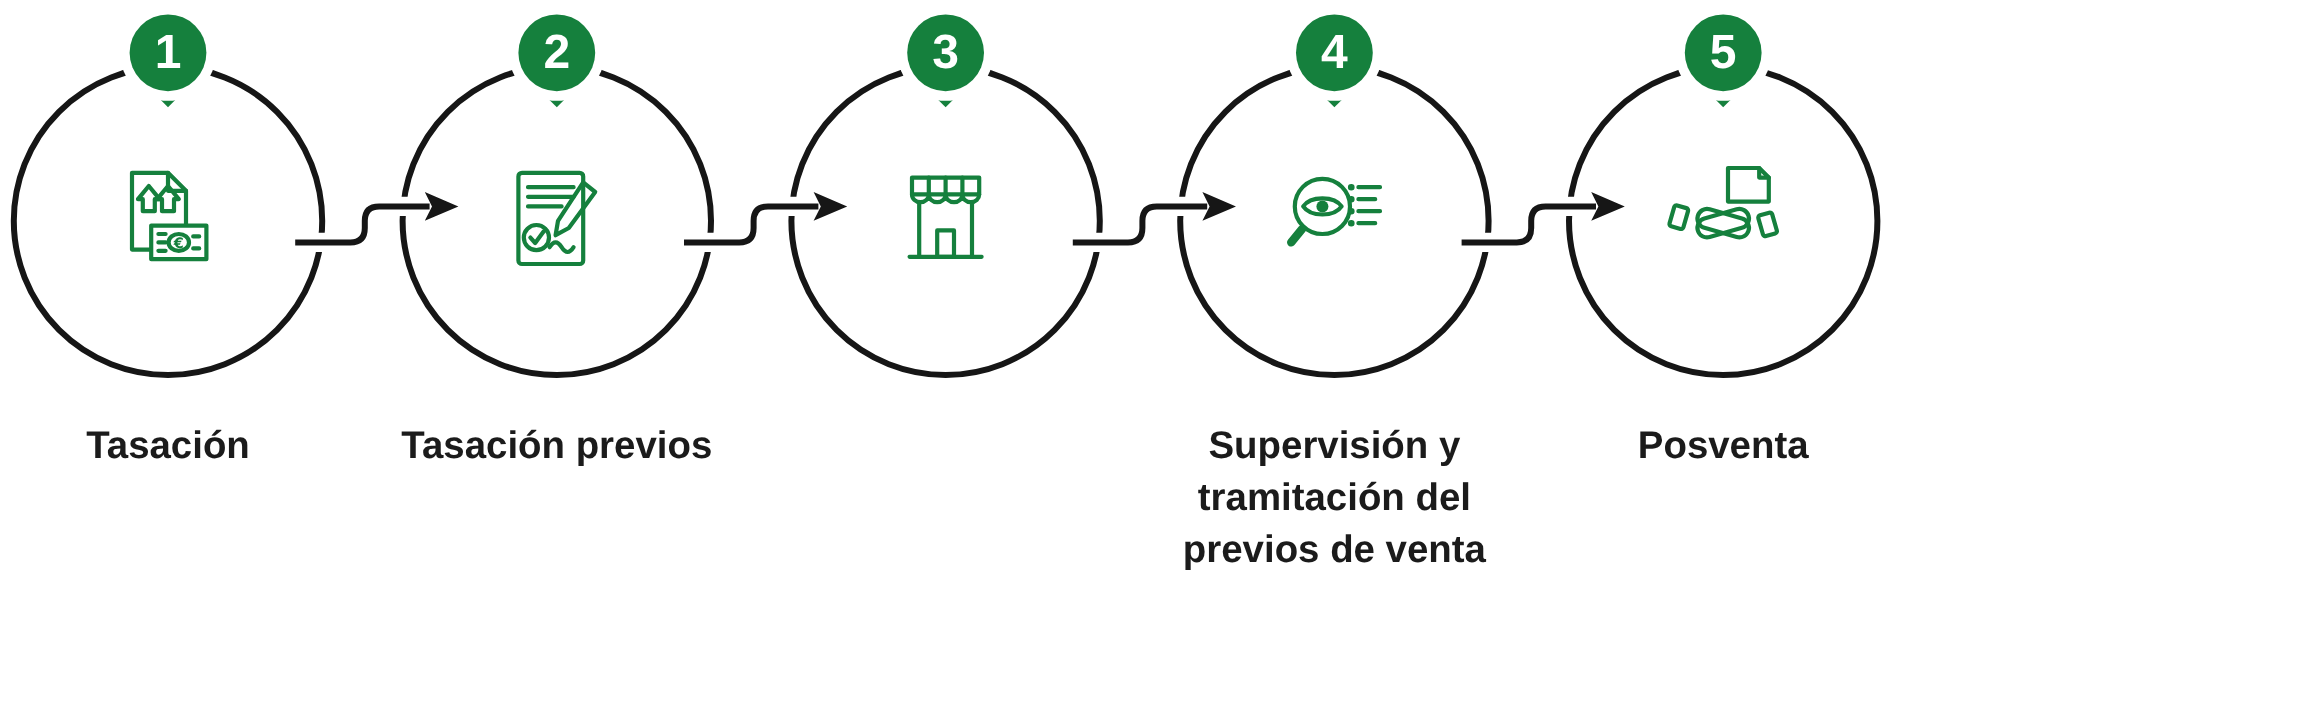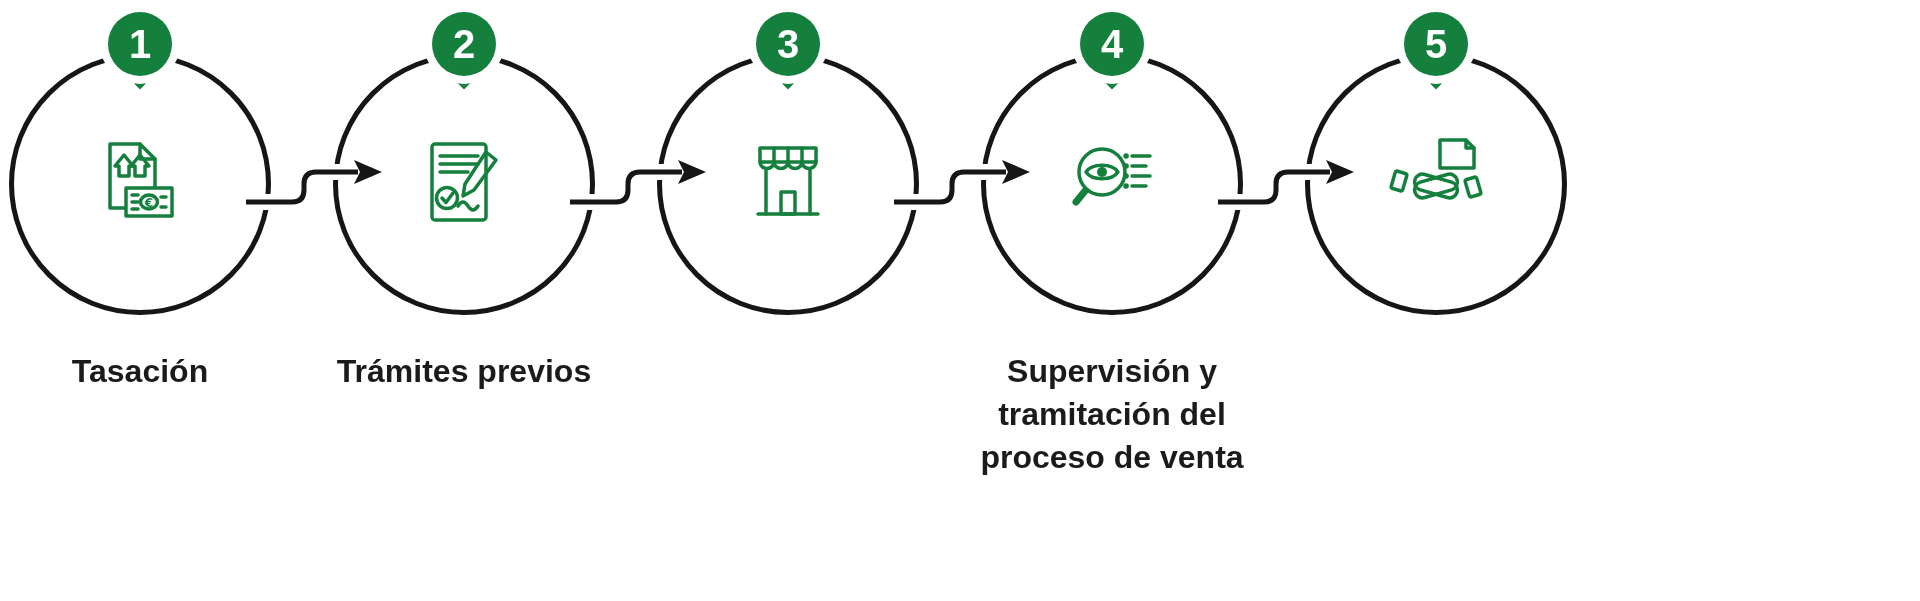--- a/index.html
+++ b/index.html
@@ -90,21 +90,21 @@
         <g fill="none" stroke="#15803D" stroke-width="3.5" stroke-linecap="round" stroke-linejoin="round">
           <rect x="16" y="8" width="54" height="76" rx="3"></rect>
           <path d="M24 20 H62 M24 28 H62 M24 36 H52"></path>
           <circle cx="31" cy="62" r="10.5"></circle>
           <path d="M26 62 L30 66.5 L37 57"></path>
           <path d="M70 16 L80 24 L58 54 L47 60 L49 48 Z"></path>
           <path d="M42 70 Q47 62 52 70 T62 70"></path>
         </g>
       </svg>
     </div>
-    <div class="label">Trámites previos</div>
+    <div class="label">Tasación previos</div>
   </div>
 
   <div class="step" style="left:596px">
     <div class="ring"></div>
     <div class="pointer"></div>
     <div class="badge">
       <div class="badge-inner">
         <span class="num">3</span>
       </div>
     </div>
@@ -135,21 +135,21 @@
         <g fill="none" stroke="#15803D" stroke-width="3.5" stroke-linecap="round" stroke-linejoin="round">
           <circle cx="38" cy="36" r="23"></circle>
           <path d="M22 36 C28 27 48 27 54 36 C48 45 28 45 22 36 Z"></path>
           <circle cx="38" cy="36" r="5" fill="#15803D" stroke="none"></circle>
           <path d="M21 55 L12 66" stroke-width="7"></path>
           <path d="M68 20 H86 M68 30 H82 M68 40 H86 M68 50 H82"></path>
           <path d="M62 20 h0.1 M62 30 h0.1 M62 40 h0.1 M62 50 h0.1" stroke-width="5.5"></path>
         </g>
       </svg>
     </div>
-    <div class="label">Supervisión y tramitación del proceso de venta</div>
+    <div class="label">Supervisión y tramitación del previos de venta</div>
   </div>
 
   <div class="step" style="left:1244px">
     <div class="ring"></div>
     <div class="pointer"></div>
     <div class="badge">
       <div class="badge-inner">
         <span class="num">5</span>
       </div>
     </div>
@@ -158,20 +158,21 @@
         <g fill="none" stroke="#15803D" stroke-width="3.5" stroke-linecap="round" stroke-linejoin="round">
           <path d="M52 4 H78 L86 12 V32 H52 Z"></path>
           <path d="M78 4 V12 H86"></path>
           <rect x="26" y="42" width="44" height="16" rx="8" transform="rotate(16 48 50)"></rect>
           <rect x="26" y="42" width="44" height="16" rx="8" transform="rotate(-16 48 50)"></rect>
           <rect x="5" y="36" width="12" height="18" rx="2" transform="rotate(16 11 45)"></rect>
           <rect x="79" y="42" width="12" height="18" rx="2" transform="rotate(-16 85 51)"></rect>
         </g>
       </svg>
     </div>
+    <div class="label">Posventa</div>
   </div>
 
   <svg class="connector" style="left:212px" viewBox="0 0 180 70">
     <path d="M34 52 H80 Q92 52 92 40 V34 Q92 22 104 22 H170" stroke="#fff" stroke-width="16" fill="none"></path>
     <path d="M34 52 H80 Q92 52 92 40 V34 Q92 22 104 22 H146" stroke="#161616" stroke-width="5" fill="none"></path>
     <polygon points="142,10 170,22 142,34 148,22" fill="#161616"></polygon>
   </svg>
   <svg class="connector" style="left:536px" viewBox="0 0 180 70">
     <path d="M34 52 H80 Q92 52 92 40 V34 Q92 22 104 22 H170" stroke="#fff" stroke-width="16" fill="none"></path>
     <path d="M34 52 H80 Q92 52 92 40 V34 Q92 22 104 22 H146" stroke="#161616" stroke-width="5" fill="none"></path>

